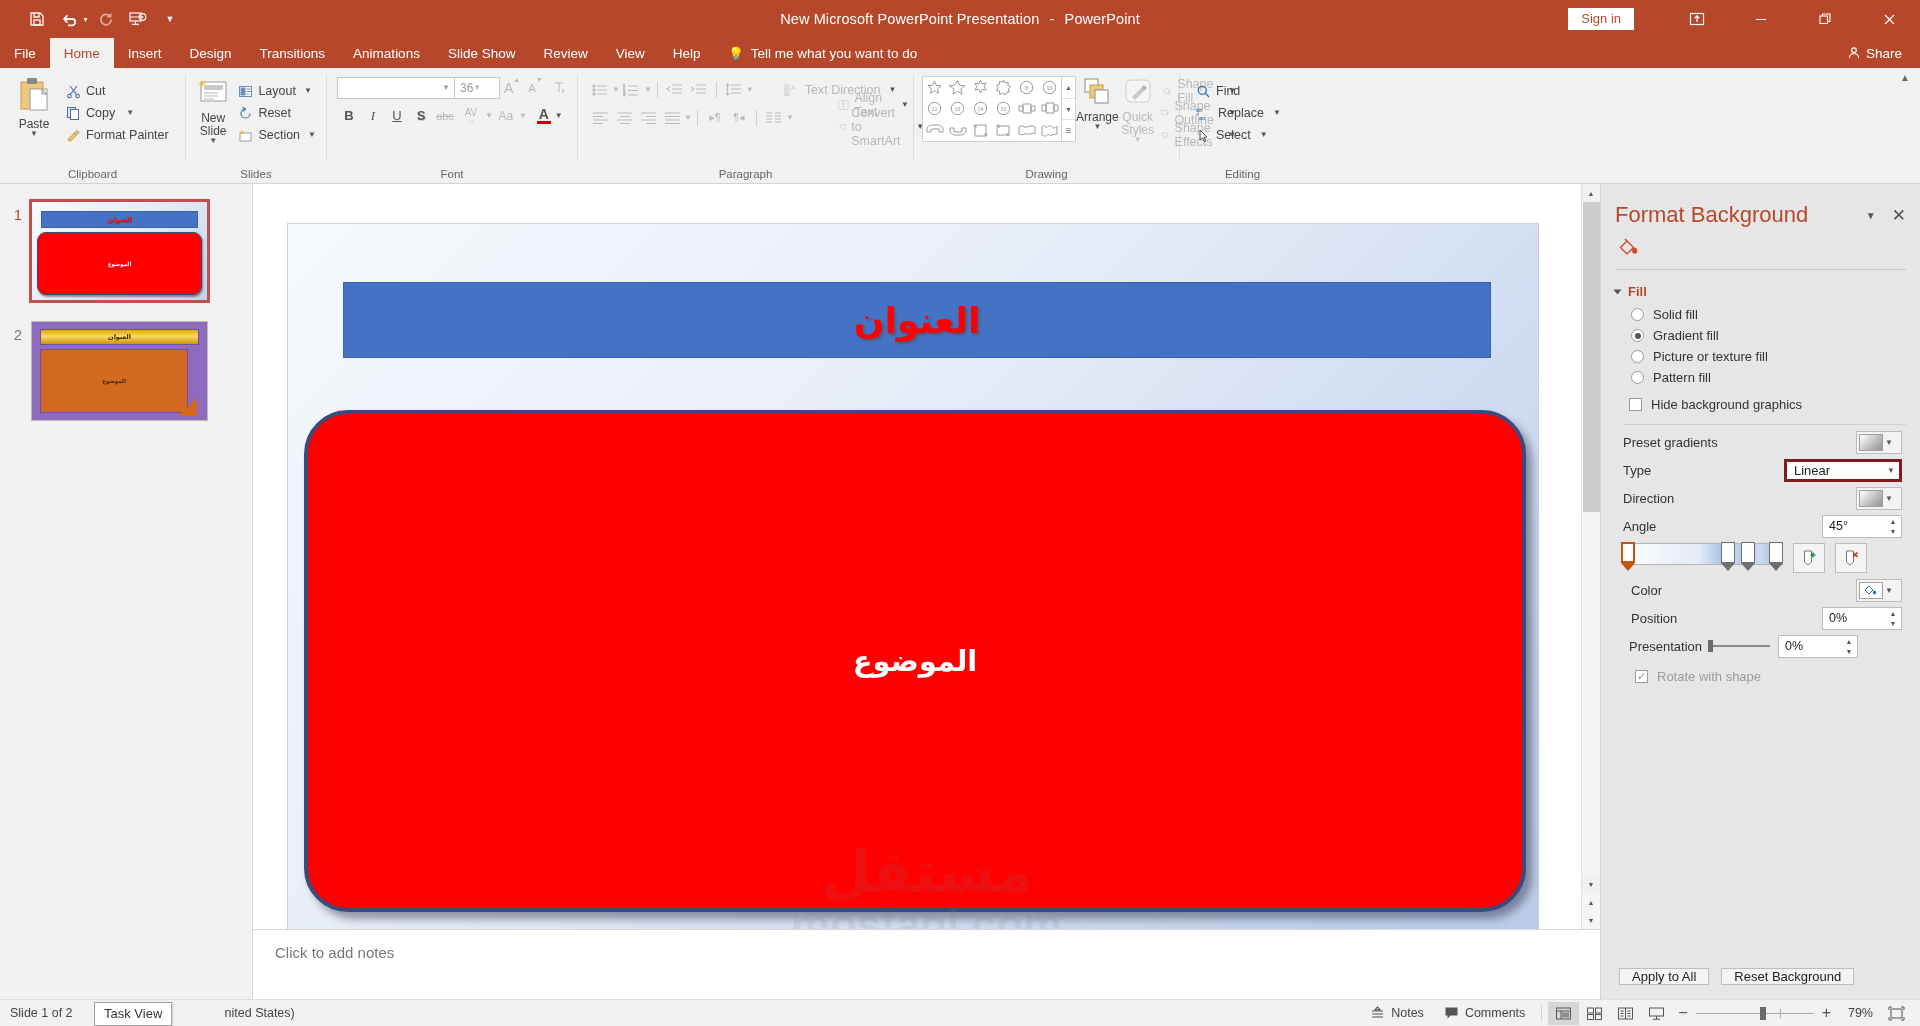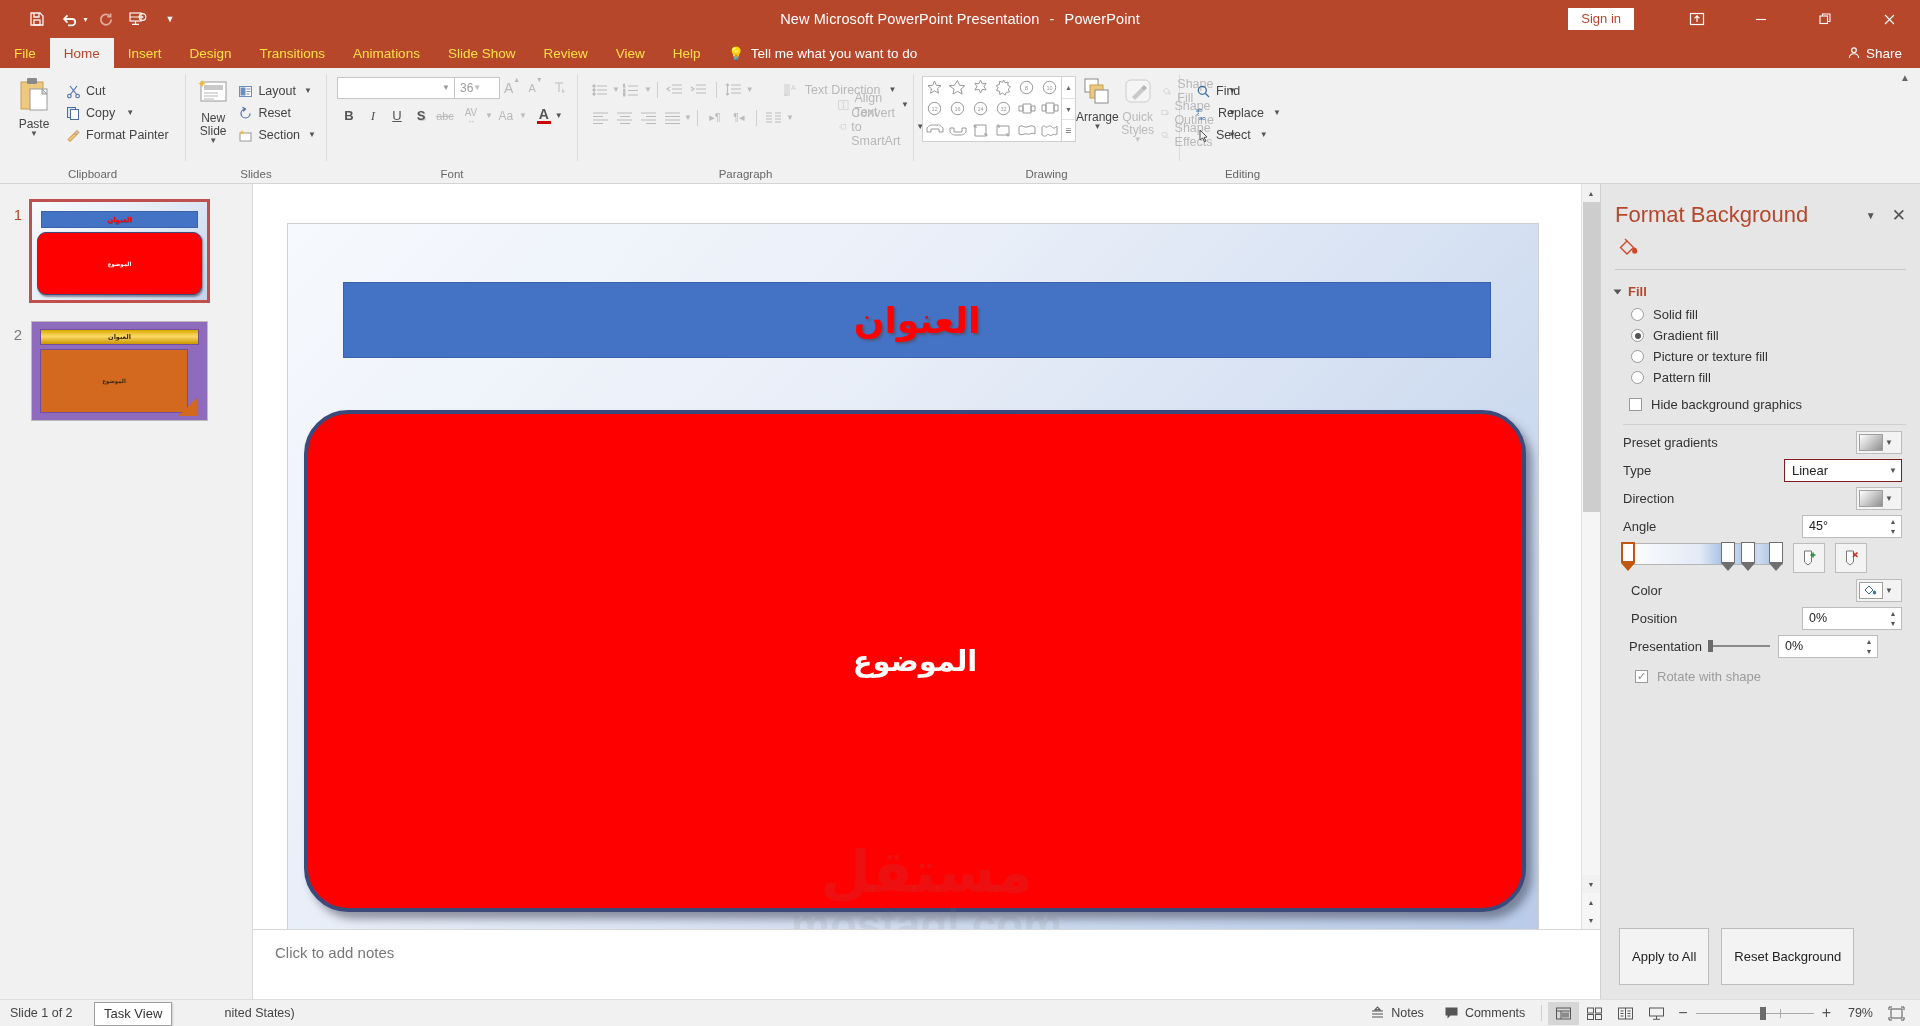--- a/index.html
+++ b/index.html
@@ -33,21 +33,21 @@
   .signin{
     background:#fff; color:#b7472a; font-size:13px;
     padding:4px 13px 5px; margin-right:22px; line-height:1;
   }
   .wbtn{ width:46px;height:38px;display:flex;align-items:center;justify-content:center;color:#fff;}
   .wbtn svg{display:block}
 
   
   .tabbar{ height:30px; background:#b7472a; display:flex; align-items:stretch; flex:0 0 30px; position:relative;}
   .tab{
-    padding:0 14px; display:flex;align-items:center; color:#fde047; font-size:13.5px;
+    padding:0 14px; display:flex;align-items:center; color:#ffffff; font-size:13.5px;
     height:30px;
   }
   .tab.active{ background:#f1f1f1; color:#b7472a; }
   .tab.tellme{ color:#fff; display:flex; gap:6px; align-items:center;}
   .bulb{ color:#ffd24d; font-size:13px;}
   .share{
     margin-left:auto; color:#fff; display:flex;align-items:center;gap:5px;
     padding:0 18px 0 10px; font-size:13.5px;
   }
 
@@ -176,24 +176,24 @@
   .checkrow{ display:flex;align-items:center;gap:9px;padding:12px 0 0 28px; font-size:13px;color:#333;}
   .cbox{ width:13px;height:13px;border:1px solid #9a9a9a;background:#fff;}
   .cbox.on{ display:flex;align-items:center;justify-content:center;color:#888;font-size:11px;}
   .pane-sep{ height:1px;background:#cfcfcf; margin:12px 14px 0 22px;}
 
   .frow{ display:flex; align-items:center; padding:6px 18px 0 22px; font-size:13px; color:#333; height:28px;}
   .frow .lab{ flex:1; }
   .swatchbtn{ width:46px;height:23px;border:1px solid #bcbcbc;background:#f3f3f3;display:flex;align-items:center;gap:2px;padding:0 2px;}
   .swatch{ width:24px;height:17px;border:1px solid #9f9f9f;background:linear-gradient(135deg,#fff,#8f8f8f);}
   .swatch.bucket{ background:#fff; display:flex;align-items:center;justify-content:center;}
-  .combobox{ width:118px;height:23px;border:1px solid #7f1d1d;background:#fff;display:flex;align-items:center;
+  .combobox{ width:118px;height:23px;border:3px solid #7f1d1d;background:#fff;display:flex;align-items:center;
     padding:0 4px 0 7px; font-size:13px; color:#222;}
   .combobox .cv{flex:1}
-  .spin{ width:100px;height:23px;border:1px solid #bcbcbc;background:#fff;display:flex;align-items:center;padding-left:6px;font-size:12.5px;color:#222;}
+  .spin{ width:80px;height:23px;border:1px solid #bcbcbc;background:#fff;display:flex;align-items:center;padding-left:6px;font-size:12.5px;color:#222;}
   .spin .sv{flex:1}
   .spinarrows{ width:16px;height:21px;display:flex;flex-direction:column;align-items:center;justify-content:center;gap:3px;color:#555;font-size:7px;}
   .gslabel{ padding:12px 0 0 22px; font-size:13px; color:#333;}
 
   .gstops{ display:flex; align-items:flex-start; padding:6px 0 0 22px; gap:10px;}
   .gsbar{ position:relative; width:160px; height:30px;}
   .gsgrad{ position:absolute; left:0; top:0; width:160px; height:22px;
     background:linear-gradient(90deg,#ffffff 0%,#eef2f9 28%,#e3eaf6 48%,#a9c2e4 62%,#c5d6ee 70%,#a9c2e4 78%,#cfdcf0 85%,#a9c2e4 95%);
     border:1px solid #b5b5b5;}
   .stop{ position:absolute; top:-1px; width:14px; height:30px;}
@@ -201,21 +201,21 @@
   .stop .tip{ width:0;height:0;border-left:7px solid transparent;border-right:7px solid transparent;border-top:8px solid #6f6f6f;}
   .stop.sel .head{border:2px solid #c0560f;}
   .stop.sel .tip{ border-top-color:#c0560f;}
   .iconbtn{ width:32px;height:30px;border:1px solid #bcbcbc;background:#f3f3f3;display:flex;align-items:center;justify-content:center;}
 
   .slider{ position:relative; width:62px; height:16px; margin-right:8px;}
   .sl-track{ position:absolute; top:7px; left:0; width:62px; height:2px; background:#8a8a8a;}
   .sl-knob{ position:absolute; top:2px; width:5px; height:12px; background:#6b6b6b;}
 
   .pane-footer{ position:absolute; left:0; right:0; bottom:14px; display:flex; gap:12px; padding-left:18px;}
-  .pbtn{ border:1px solid #bdbdbd; background:#f3f3f3; font-size:13px; color:#222; padding:20px 12px;}
+  .pbtn{ border:1px solid #bdbdbd; background:#f3f3f3; font-size:13px; color:#222; padding:0 12px;}
 
   
   .status{
     height:27px; flex:0 0 27px; background:#f1f1f1; border-top:1px solid #dedede;
     display:flex; align-items:center; font-size:12.5px; color:#444; position:relative;
   }
   .st-left{ display:flex; align-items:center; gap:14px; padding-left:10px;}
   .st-right{ margin-left:auto; display:flex; align-items:center; gap:0; padding-right:8px;}
   .st-item{ display:flex;align-items:center;gap:6px; padding:0 10px; height:34px;}
   .viewbtn{ width:31px;height:23px;display:flex;align-items:center;justify-content:center;color:#555;}

